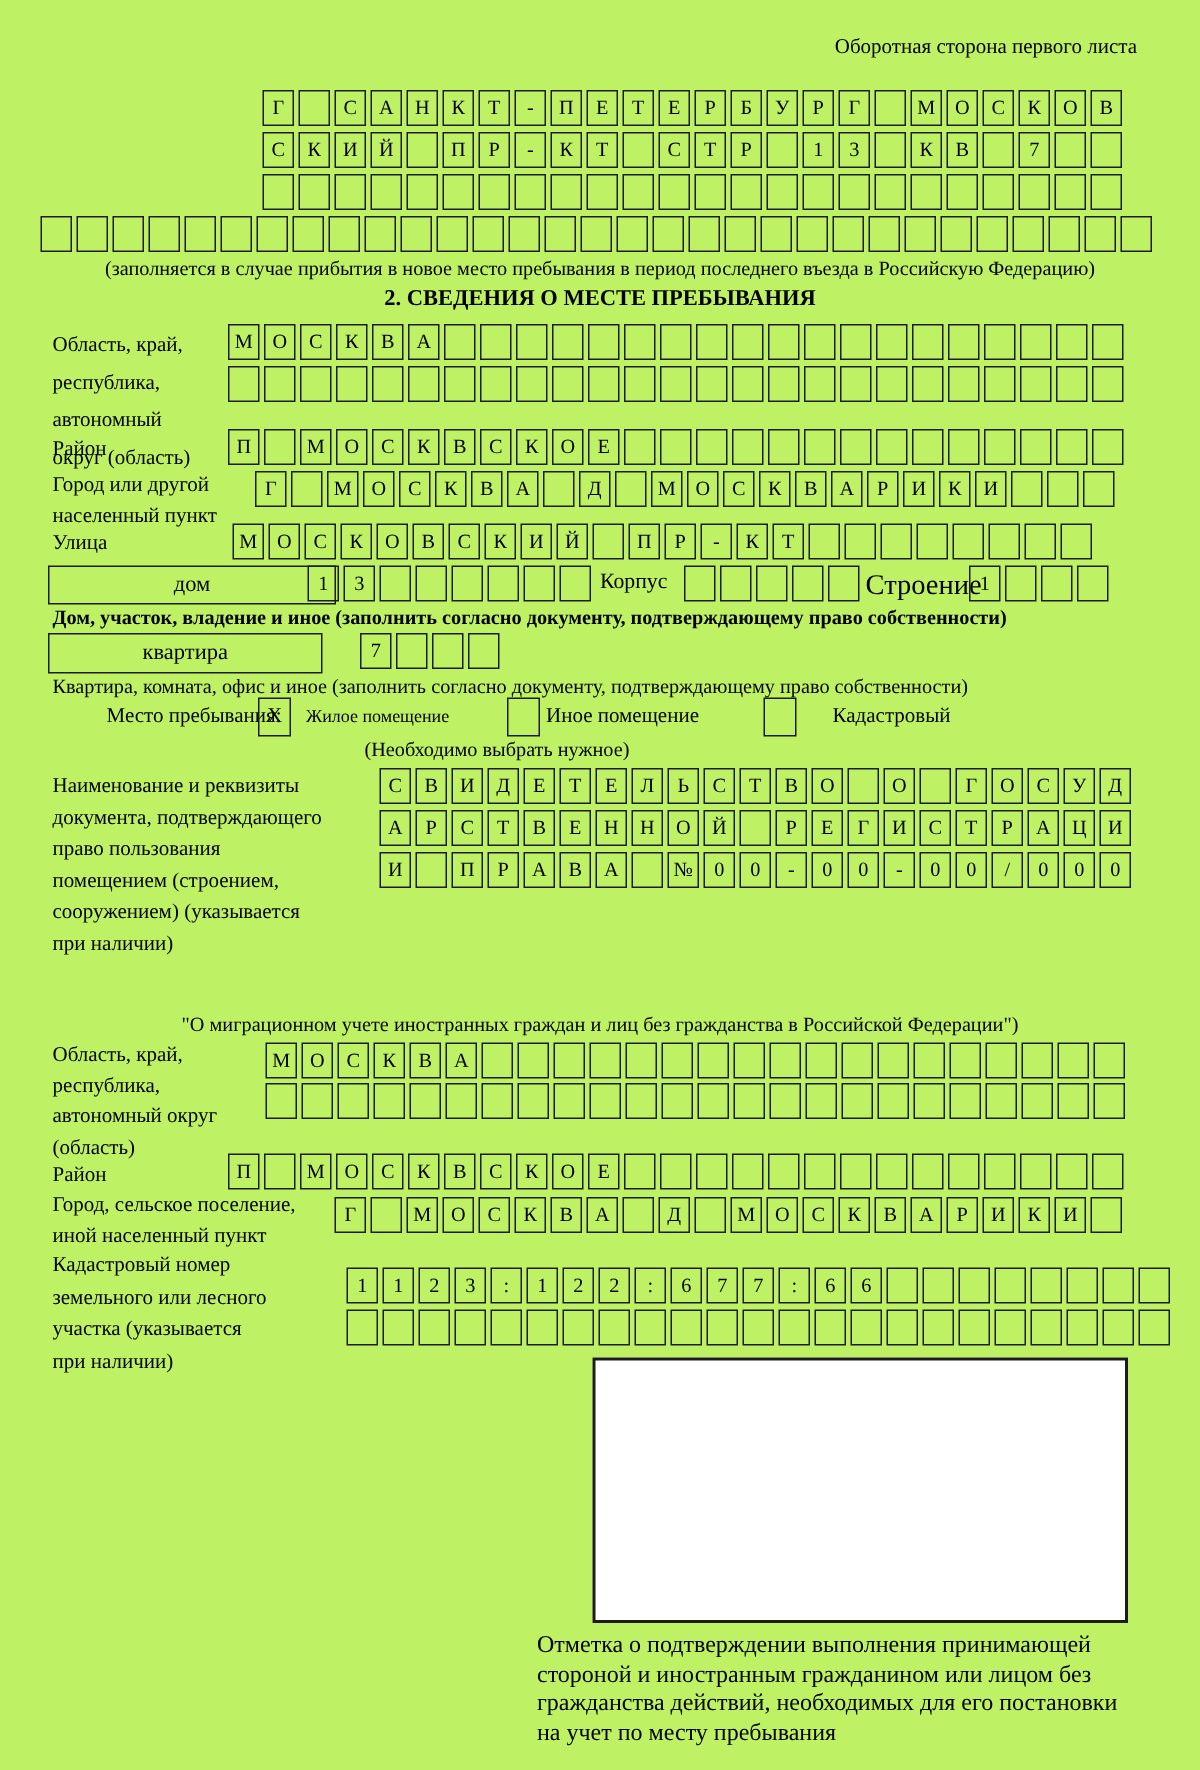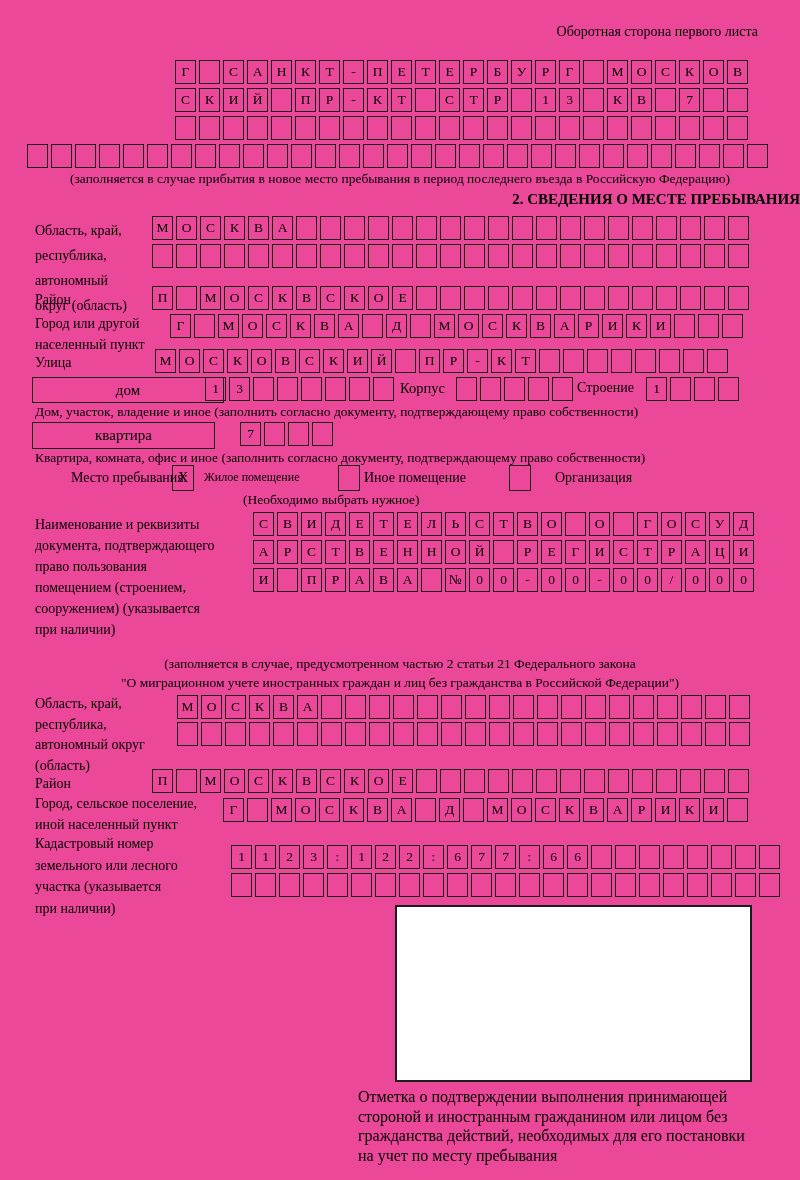--- a/index.html
+++ b/index.html
@@ -1,31 +1,31 @@
 <!DOCTYPE html>
 <html><head>
 <meta charset="utf-8">
 <style>
   html,body { margin:0; padding:0; background:#fff; }
-  .sheet { position:relative; width:800px; height:1180px; background:#ec4899;
+  .sheet { position:relative; width:800px; height:1180px; background:#bef264;
            color:#000; font-family:"Liberation Serif", serif; overflow:hidden; }
   .abs { position:absolute; }
   .lbl { position:absolute; font-size:14px; line-height:22px; white-space:pre-line; }
   .cellrow { position:absolute; display:flex; }
   .cell { width:21px; height:24px; border:1.6px solid #1c1c1c; box-sizing:border-box;
           margin-right:3px; display:flex; align-items:center; justify-content:center;
           font-size:13.5px; flex:none; }
   .wbox { position:absolute; border:1.8px solid #1c1c1c; box-sizing:border-box;
           display:flex; align-items:center; justify-content:center; font-size:15px; }
   .chk  { position:absolute; width:22px; height:26px; border:1.8px solid #1c1c1c;
           box-sizing:border-box; display:flex; align-items:center; justify-content:center;
           font-size:14px; }
   .cnote { position:absolute; left:0; width:800px; text-align:center; font-size:13.5px; }
   .snote { position:absolute; font-size:13.5px; }
-  .title { position:absolute; left:0; width:800px; text-align:right;
+  .title { position:absolute; left:0; width:800px; text-align:center;
            font-weight:bold; font-size:15px; }
   .stamp-box { position:absolute; border:2px solid #1c1c1c; box-sizing:border-box; background:#fff; }
   .caption { position:absolute; text-align:left; font-size:16px; line-height:19.5px; white-space:pre-line; }
 </style>
 </head>
 <body>
 
 <div class="sheet">
 
   <div class="abs" style="top:24px; right:42px; font-size:14px;">Оборотная сторона первого листа</div>
@@ -302,45 +302,45 @@
       <span class="cell"></span>
     </div>
   <div class="abs" style="left:400px; top:380px; font-size:14.5px;">Корпус</div>
   <div class="cellrow" style="left:456px; top:377px;">
       <span class="cell"></span>
       <span class="cell"></span>
       <span class="cell"></span>
       <span class="cell"></span>
       <span class="cell"></span>
     </div>
-  <div class="abs" style="left:577px; top:380px; font-size:14px;">Строение</div>
+  <div class="abs" style="left:577px; top:380px; font-size:19px;">Строение</div>
   <div class="cellrow" style="left:646px; top:377px;">
       <span class="cell">1</span>
       <span class="cell"></span>
       <span class="cell"></span>
       <span class="cell"></span>
     </div>
-  <div class="snote" style="left:35px; top:404px;">Дом, участок, владение и иное (заполнить согласно документу, подтверждающему право собственности)</div>
+  <div class="snote" style="left:35px; top:404px;font-weight:bold;">Дом, участок, владение и иное (заполнить согласно документу, подтверждающему право собственности)</div>
 
   <div class="wbox" style="left:32px; top:422px; width:183px; height:27px;">квартира</div>
   <div class="cellrow" style="left:240px; top:422px;">
       <span class="cell">7</span>
       <span class="cell"></span>
       <span class="cell"></span>
       <span class="cell"></span>
     </div>
   <div class="snote" style="left:35px; top:450px;">Квартира, комната, офис и иное (заполнить согласно документу, подтверждающему право собственности)</div>
 
   <div class="abs" style="left:35px; top:470px; font-size:14px;margin-left:36px;">Место пребывания:</div>
   <div class="chk" style="left:172px; top:465px;">X</div>
   <div class="abs" style="left:204px; top:470px; font-size:12px;">Жилое помещение</div>
   <div class="chk" style="left:338px; top:465px;"></div>
   <div class="abs" style="left:364px; top:470px; font-size:14px;">Иное помещение</div>
   <div class="chk" style="left:509px; top:465px;"></div>
-  <div class="abs" style="left:555px; top:470px; font-size:14px;">Организация</div>
+  <div class="abs" style="left:555px; top:470px; font-size:14px;">Кадастровый</div>
   <div class="snote" style="left:243px; top:492px;">(Необходимо выбрать нужное)</div>
 
   <div class="lbl" style="left:35px; top:514px; line-height:21px;">Наименование и реквизиты
 документа, подтверждающего
 право пользования
 помещением (строением,
 сооружением) (указывается
 при наличии)</div>
   <div class="cellrow" style="left:253px; top:512px;">
       <span class="cell">С</span>
@@ -405,21 +405,20 @@
       <span class="cell">0</span>
       <span class="cell">-</span>
       <span class="cell">0</span>
       <span class="cell">0</span>
       <span class="cell">/</span>
       <span class="cell">0</span>
       <span class="cell">0</span>
       <span class="cell">0</span>
     </div>
 
-  <div class="cnote" style="top:656px;">(заполняется в случае, предусмотренном частью 2 статьи 21 Федерального закона</div>
   <div class="cnote" style="top:675px;">"О миграционном учете иностранных граждан и лиц без гражданства в Российской Федерации")</div>
 
   <div class="lbl" style="left:35px; top:694px; line-height:20.5px;">Область, край,
 республика,
 автономный округ
 (область)</div>
   <div class="cellrow" style="left:177px; top:695px;">
       <span class="cell">М</span>
       <span class="cell">О</span>
       <span class="cell">С</span>

